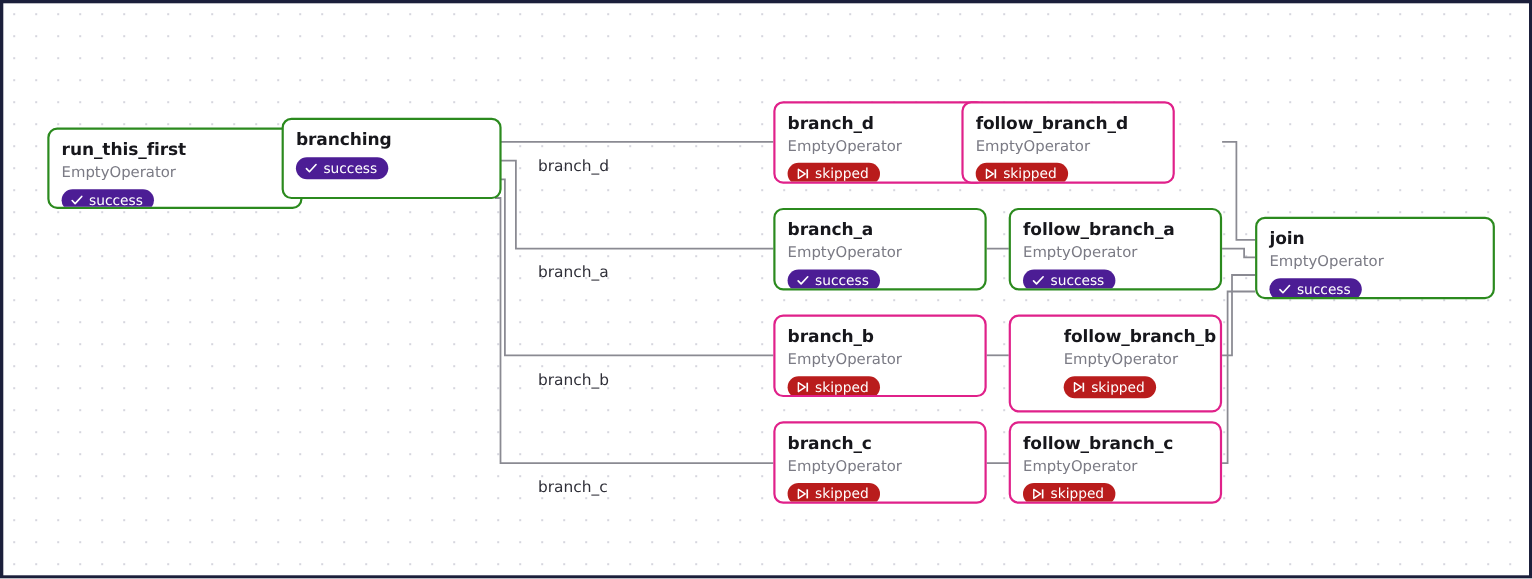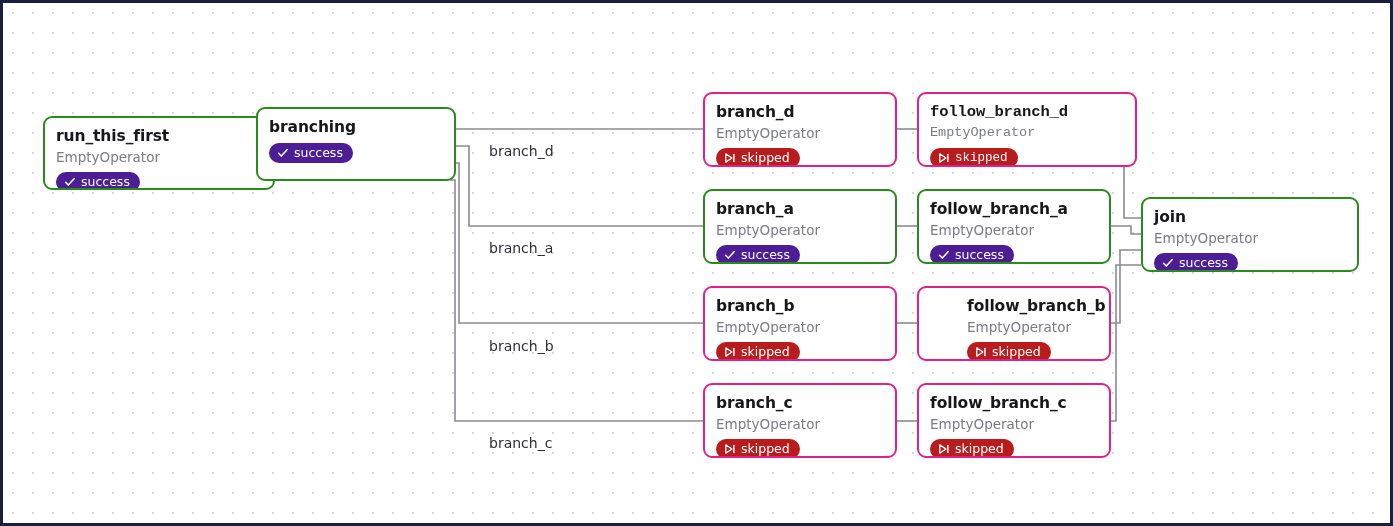--- a/index.html
+++ b/index.html
@@ -137,21 +137,21 @@
         <div><span class="badge skipped-badge">
             <span class="b-icon">
               <svg width="12" height="12" viewBox="0 0 12 12">
                 <path d="M1.8 1.9 L8.0 6.0 L1.8 10.1 Z" fill="none" stroke="#ffffff" stroke-width="1.3" stroke-linejoin="round"></path>
                 <rect x="9.1" y="1.9" width="1.5" height="8.2" fill="#ffffff"></rect>
               </svg>
             </span>
             <span>skipped</span>
           </span></div>
       </div>
-      <div class="node skipped" style="left: 914px; top: 89px; width: 220px; height: 75px; font-family: Liberation Mono, monospace;">
+      <div class="node skipped" style="left: 871px; top: 89px; width: 194px; height: 75px;">
         <div class="node-title">follow_branch_d</div>
         <div class="node-type">EmptyOperator</div>
         <div><span class="badge skipped-badge">
             <span class="b-icon">
               <svg width="12" height="12" viewBox="0 0 12 12">
                 <path d="M1.8 1.9 L8.0 6.0 L1.8 10.1 Z" fill="none" stroke="#ffffff" stroke-width="1.3" stroke-linejoin="round"></path>
                 <rect x="9.1" y="1.9" width="1.5" height="8.2" fill="#ffffff"></rect>
               </svg>
             </span>
             <span>skipped</span>
@@ -199,21 +199,21 @@
         <div><span class="badge skipped-badge">
             <span class="b-icon">
               <svg width="12" height="12" viewBox="0 0 12 12">
                 <path d="M1.8 1.9 L8.0 6.0 L1.8 10.1 Z" fill="none" stroke="#ffffff" stroke-width="1.3" stroke-linejoin="round"></path>
                 <rect x="9.1" y="1.9" width="1.5" height="8.2" fill="#ffffff"></rect>
               </svg>
             </span>
             <span>skipped</span>
           </span></div>
       </div>
-      <div class="node skipped" style="left: 914px; top: 283px; width: 194px; height: 75px; padding-left: 48px;">
+      <div class="node skipped" style="left: 914px; top: 283px; width: 194px; height: 89px; padding-left: 48px;">
         <div class="node-title">follow_branch_b</div>
         <div class="node-type">EmptyOperator</div>
         <div><span class="badge skipped-badge">
             <span class="b-icon">
               <svg width="12" height="12" viewBox="0 0 12 12">
                 <path d="M1.8 1.9 L8.0 6.0 L1.8 10.1 Z" fill="none" stroke="#ffffff" stroke-width="1.3" stroke-linejoin="round"></path>
                 <rect x="9.1" y="1.9" width="1.5" height="8.2" fill="#ffffff"></rect>
               </svg>
             </span>
             <span>skipped</span>

